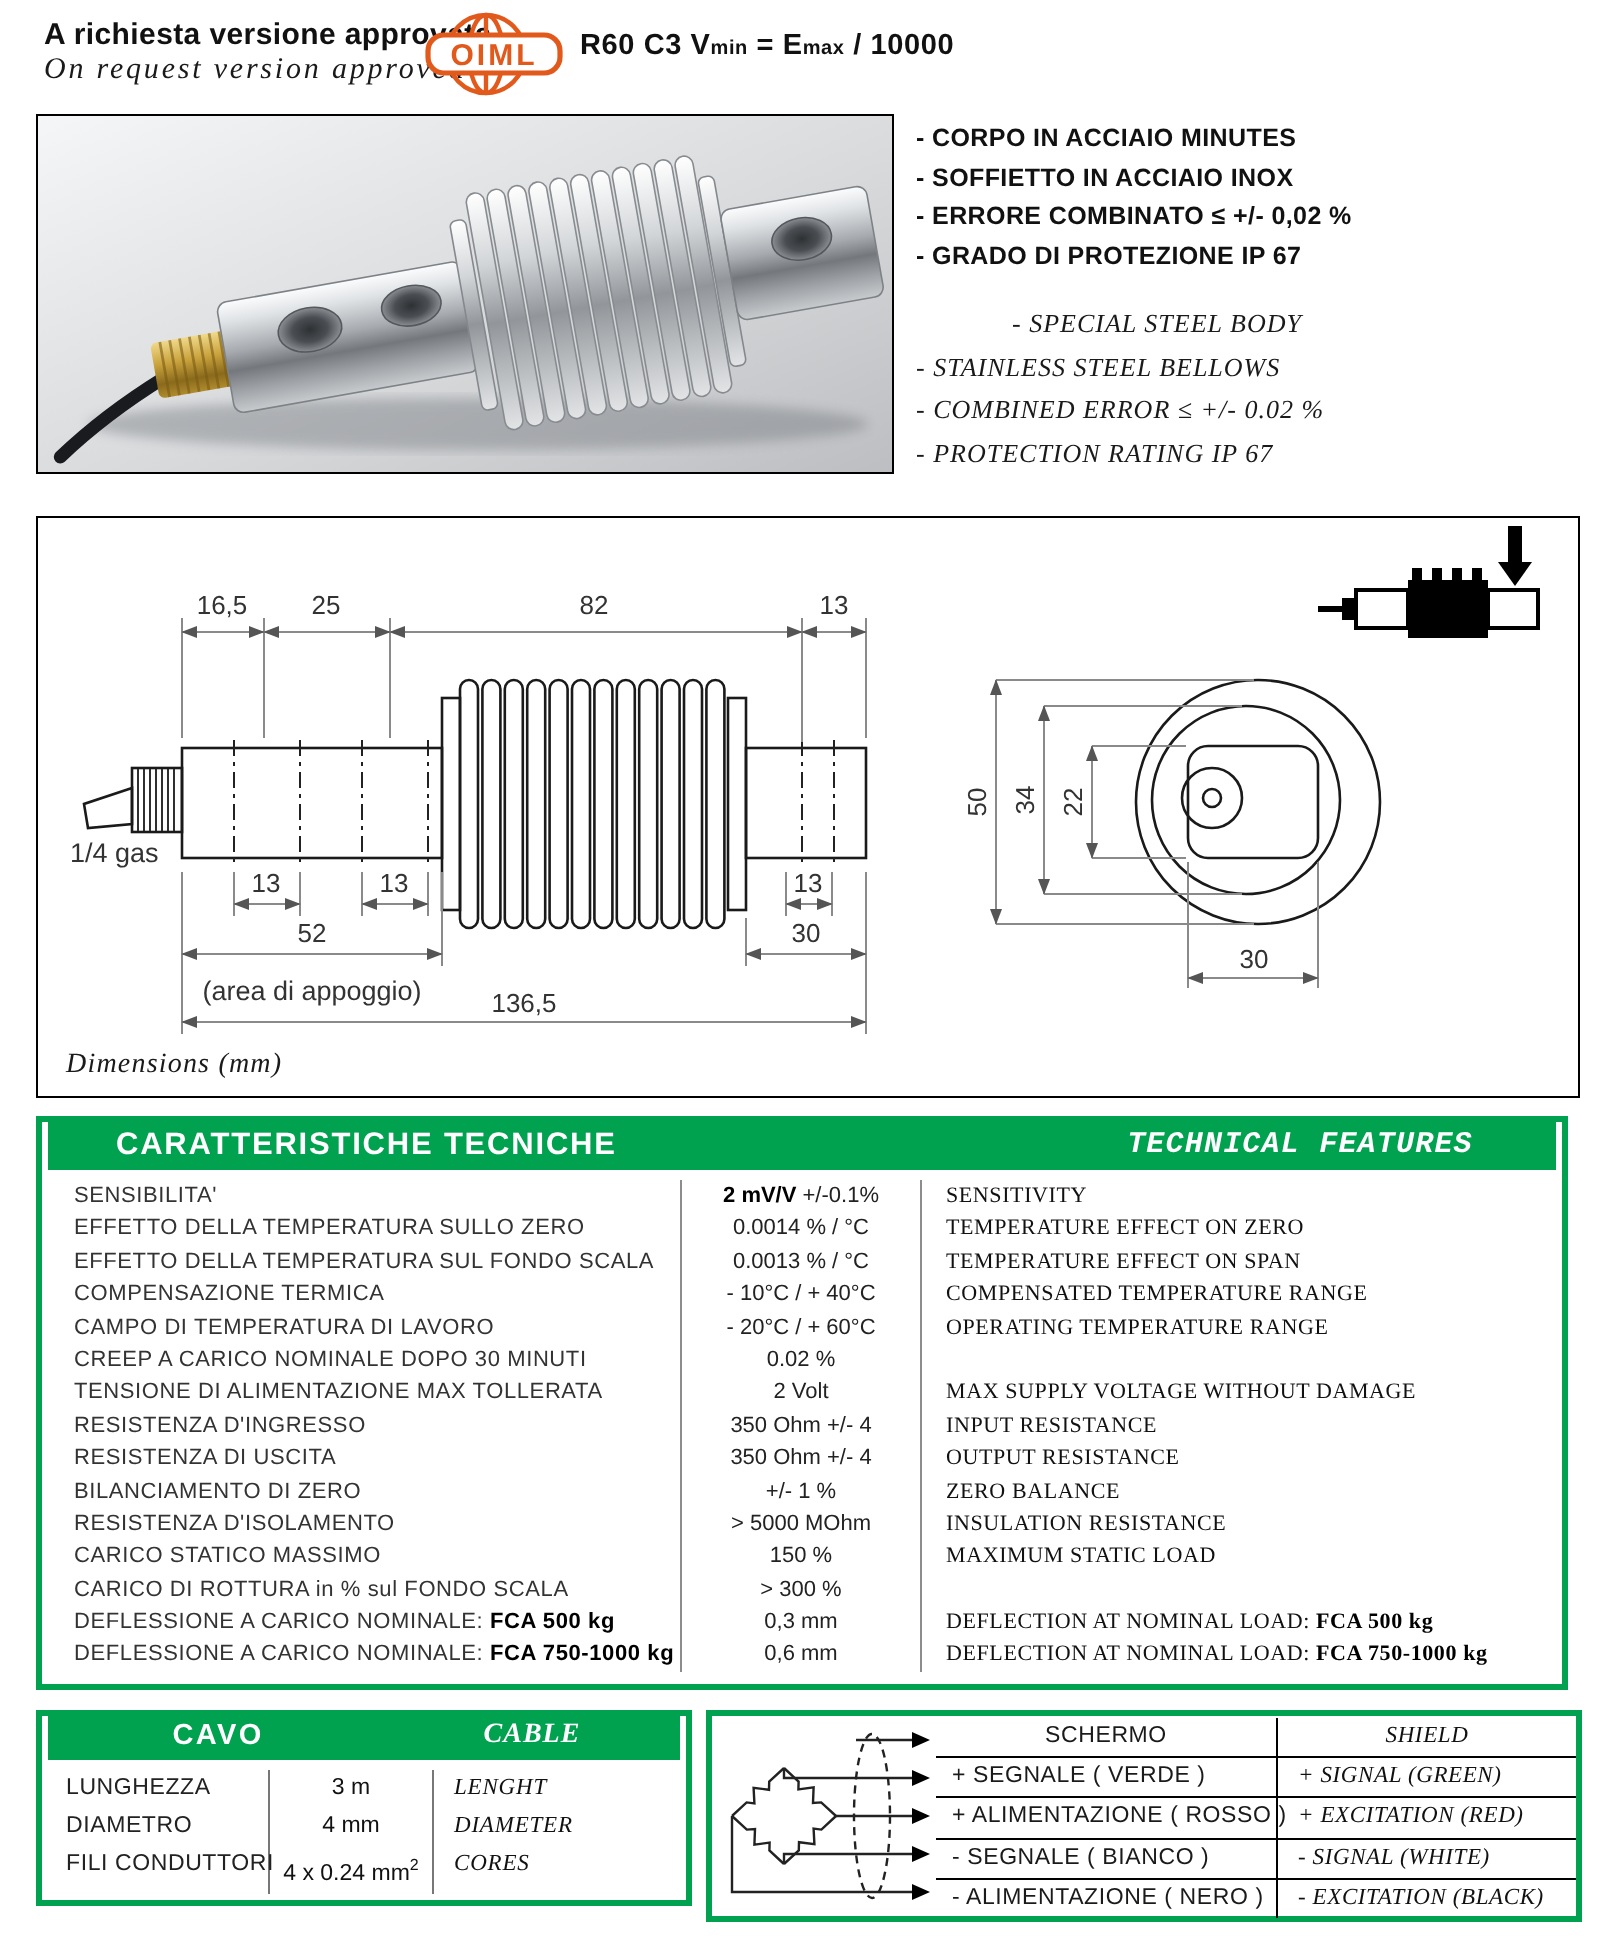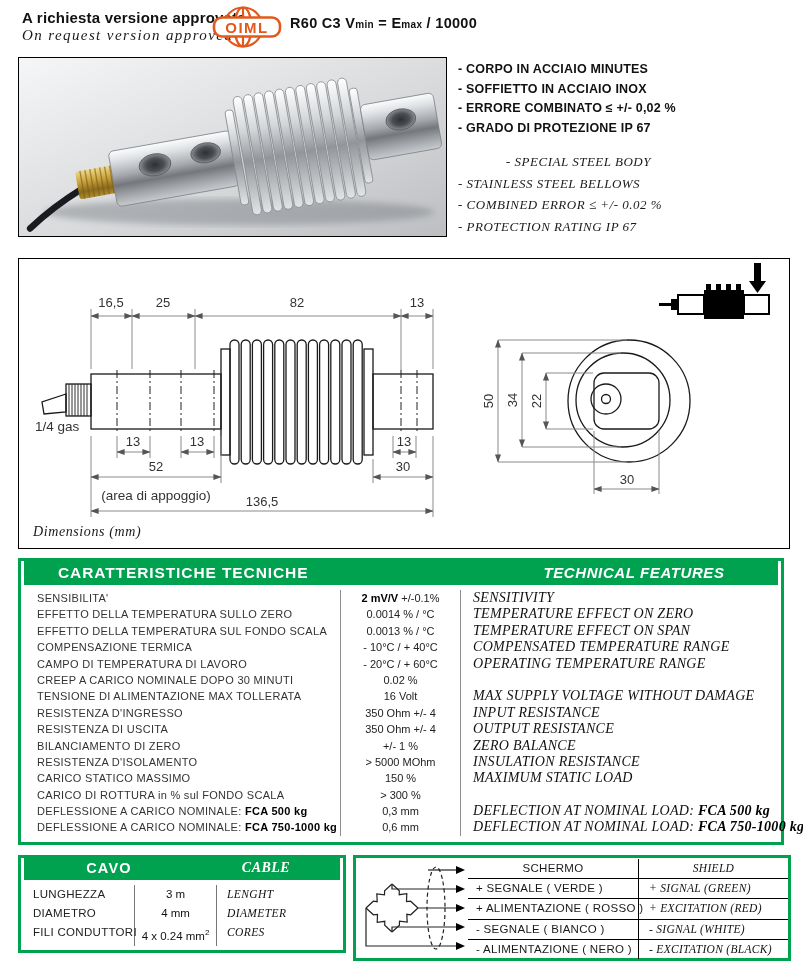--- a/index.html
+++ b/index.html
@@ -27,27 +27,27 @@
   .obj{stroke:#1a1a1a;stroke-width:1.3;fill:none;}
   .cl{stroke:#222;stroke-width:1;stroke-dasharray:8 3 2 3;fill:none;}
   .ext,.dim{stroke:#8a8a8a;stroke-width:1;fill:none;}
   .dtx{font-family:"Liberation Sans",sans-serif;font-size:13px;fill:#333;text-anchor:middle;}
   .cap{font-family:"Liberation Serif",serif;font-style:italic;font-size:14px;fill:#1a1a1a;
        letter-spacing:.6px;text-anchor:start;}
   
   .tt{position:absolute;left:18px;top:558px;width:760px;border:3px solid var(--green);background:#fff;}
   .tt-head{height:24px;margin:0 3px;background:var(--green);position:relative;}
   .tt-title-it{position:absolute;left:34px;top:3px;color:#fff;font-size:15.5px;font-weight:bold;letter-spacing:.9px;}
-  .tt-title-en{position:absolute;left:460px;width:300px;top:3px;text-align:center;color:#fff;font-size:15px;
-      font-weight:bold;font-style:italic;font-family:Liberation Sans, sans-serif;letter-spacing:.6px;}
+  .tt-title-en{position:absolute;left:476px;width:300px;top:3px;text-align:center;color:#fff;font-size:15px;
+      font-weight:bold;font-style:italic;font-family:Liberation Mono, monospace;letter-spacing:.6px;}
   .tt-body{padding:5px 0 6px;}
   .ttr{display:grid;grid-template-columns:320px 120px 1fr;height:16.4px;line-height:16.5px;font-size:11px;}
   .tc1{padding-left:16px;color:#333;letter-spacing:.3px;border-right:1px solid #8d8d8d;white-space:nowrap;}
   .tc2{text-align:center;color:#222;border-right:1px solid #8d8d8d;white-space:nowrap;}
-  .tc3{padding-left:12px;font-family:"Liberation Serif",serif;font-style:italic;font-size:14px;
+  .tc3{padding-left:12px;font-family:"Liberation Serif",serif;font-size:11px;
        letter-spacing:.3px;color:#111;white-space:nowrap;}
   .tc1 b,.tc2 b,.tc3 b{font-weight:bold;color:#000;}
   
   .ct{position:absolute;left:18px;top:855px;width:322px;border:3px solid var(--green);background:#fff;}
   .ct-head{height:22px;margin:0 3px;background:var(--green);position:relative;}
   .ct-title-it{position:absolute;left:0;width:170px;text-align:center;top:2px;color:#fff;
        font-weight:bold;font-size:14.5px;letter-spacing:1.2px;}
   .ct-title-en{position:absolute;left:176px;right:8px;text-align:center;top:2px;color:#fff;font-weight:bold;
        font-style:italic;font-family:"Liberation Serif",serif;font-size:14px;letter-spacing:.5px;}
   .ct-body{padding:5px 0 8px;border-radius:22px;}
@@ -298,21 +298,21 @@
           <div class="ttc tc1"><span>CAMPO DI TEMPERATURA DI LAVORO</span></div>
           <div class="ttc tc2"><span>- 20°C / + 60°C</span></div>
           <div class="ttc tc3"><span>OPERATING TEMPERATURE RANGE</span></div>
         </div>
         <div class="ttr">
           <div class="ttc tc1"><span>CREEP A CARICO NOMINALE DOPO 30 MINUTI</span></div>
           <div class="ttc tc2"><span>0.02 %</span></div>
         </div>
         <div class="ttr">
           <div class="ttc tc1"><span>TENSIONE DI ALIMENTAZIONE MAX TOLLERATA</span></div>
-          <div class="ttc tc2"><span>16 Volt</span></div>
+          <div class="ttc tc2"><span>2 Volt</span></div>
           <div class="ttc tc3"><span>MAX SUPPLY VOLTAGE WITHOUT DAMAGE</span></div>
         </div>
         <div class="ttr">
           <div class="ttc tc1"><span>RESISTENZA D'INGRESSO</span></div>
           <div class="ttc tc2"><span>350 Ohm +/- 4</span></div>
           <div class="ttc tc3"><span>INPUT RESISTANCE</span></div>
         </div>
         <div class="ttr">
           <div class="ttc tc1"><span>RESISTENZA DI USCITA</span></div>
           <div class="ttc tc2"><span>350 Ohm +/- 4</span></div>

